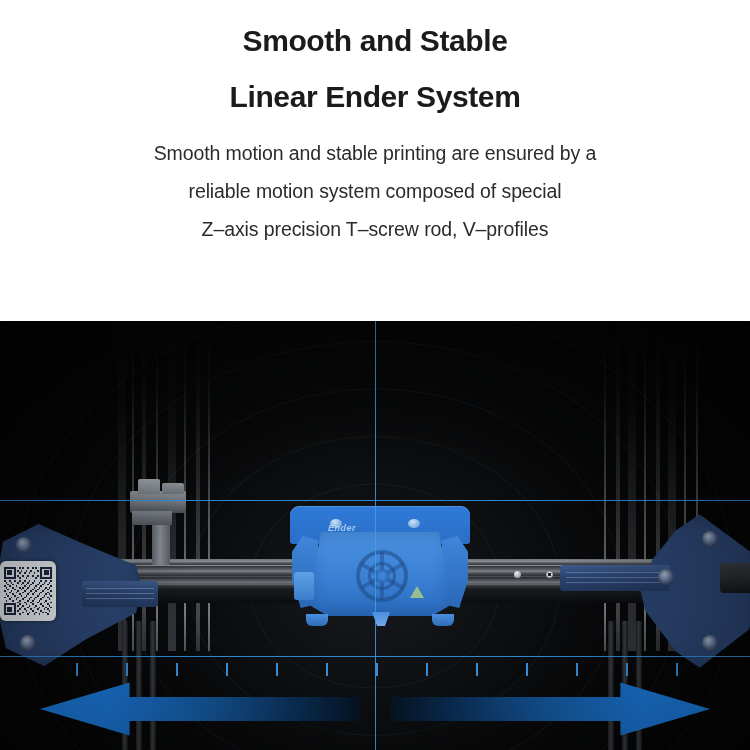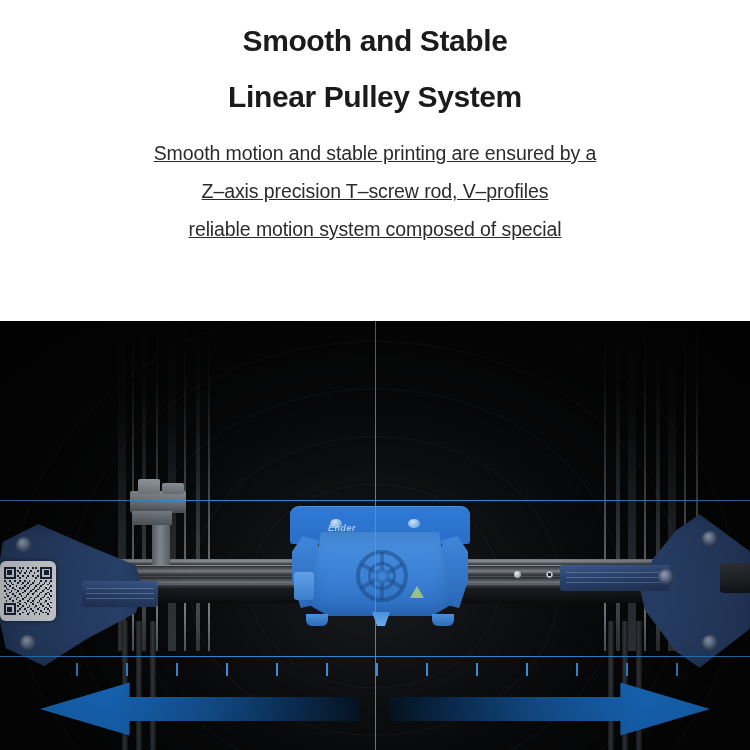--- a/index.html
+++ b/index.html
@@ -11,21 +11,21 @@
   
   .text-block { position:absolute; left:0; top:0; width:750px; height:321px;
                 background:#ffffff; display:flex; flex-direction:column;
                 align-items:center; padding-top:10px; }
   .headline { font-weight:bold; color:#1b1b1b; font-size:30px;
               letter-spacing:-0.4px; line-height:1.0; text-align:center; }
   .headline.l1 { margin-top:16px; }
   .headline.l2 { margin-top:26px; }
   .sub { margin-top:22px; width:720px; text-align:center; color:#2b2b2b;
          font-size:19.5px; line-height:1.95; font-weight:400; letter-spacing:-0.1px; }
-  .sub .ln { display:block;text-decoration:underline; }
+  .sub .ln { display:block; }
 
   
   .photo { position:absolute; left:0; top:321px; width:750px; height:429px;
            background:#050505; overflow:hidden; }
 
   
   .glow { position:absolute; left:50%; top:265px; transform:translate(-50%,-50%);
           width:700px; height:560px; border-radius:50%;
           background:radial-gradient(ellipse at 50% 50%,
             rgba(70,80,92,0.30) 0%,
@@ -191,25 +191,25 @@
          background:radial-gradient(ellipse at 50% 62%, rgba(0,0,0,0) 35%,
                     rgba(0,0,0,.35) 78%, rgba(0,0,0,.72) 100%); }
 </style>
 </head>
 <body>
 
 <div id="page">
 
   <div class="text-block">
     <div class="headline l1">Smooth and Stable</div>
-    <div class="headline l2">Linear Pulley System</div>
+    <div class="headline l2">Linear Ender System</div>
     <div class="sub">
       <span class="ln">Smooth motion and stable printing are ensured by a</span>
+      <span class="ln">reliable motion system composed of special</span>
       <span class="ln">Z–axis precision T–screw rod, V–profiles</span>
-      <span class="ln">reliable motion system composed of special</span>
     </div>
   </div>
 
   <div class="photo">
 
     <div class="glow"></div>
     <div class="ring r1"></div>
     <div class="ring r2"></div>
     <div class="ring r3"></div>
     <div class="ring r4"></div>

